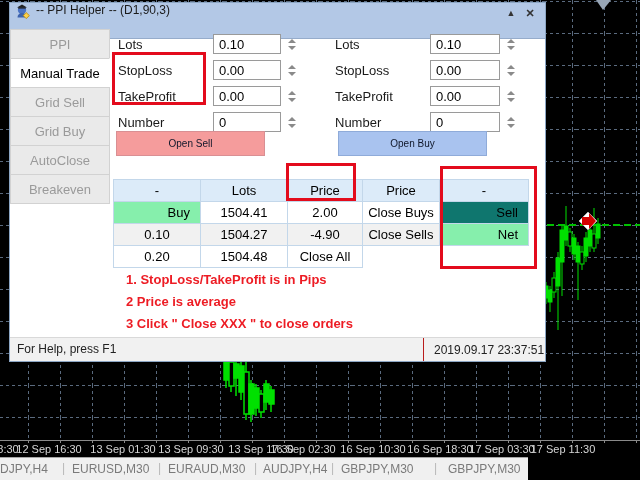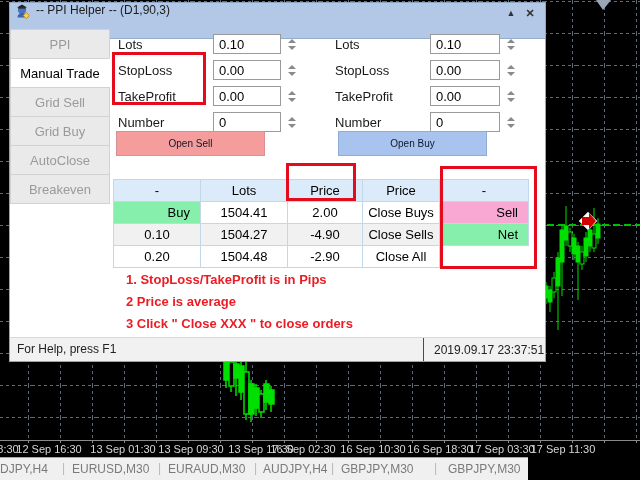--- a/index.html
+++ b/index.html
@@ -243,30 +243,29 @@
       <div class="cell hdr">Lots</div>
       <div class="cell hdr">Price</div>
       <div class="cell hdr">Price</div>
       <div class="cell hdr">-</div>
 
       <div class="cell side">Buy</div>
       <div class="cell">1504.41</div>
       <div class="cell">2.00</div>
       <div class="cell action">Close Buys</div>
 
-      <div class="cell side" style="background:#f9a8d4">Sell</div>
+      <div class="cell side" style="background:#0f766e">Sell</div>
       <div class="cell" style="background:#f1f1f1">0.10</div>
       <div class="cell" style="background:#f1f1f1">1504.27</div>
       <div class="cell" style="background:#f1f1f1">-4.90</div>
       <div class="cell action" style="background:#f1f1f1">Close Sells</div>
 
       <div class="cell side">Net</div>
       <div class="cell">0.20</div>
       <div class="cell">1504.48</div>
-      <div class="cell">-2.90</div>
       <div class="cell action">Close All</div>
     </div>
 
     <div class="note" style="top:269px">1. StopLoss/TakeProfit is in Pips</div>
     <div class="note" style="top:291px">2 Price is average</div>
     <div class="note" style="top:313px">3 Click " Close XXX " to close orders</div>
 
     <div class="statusbar">
       <span class="sb-help">For Help, press F1</span>
       <span class="sb-time">2019.09.17 23:37:51</span>

